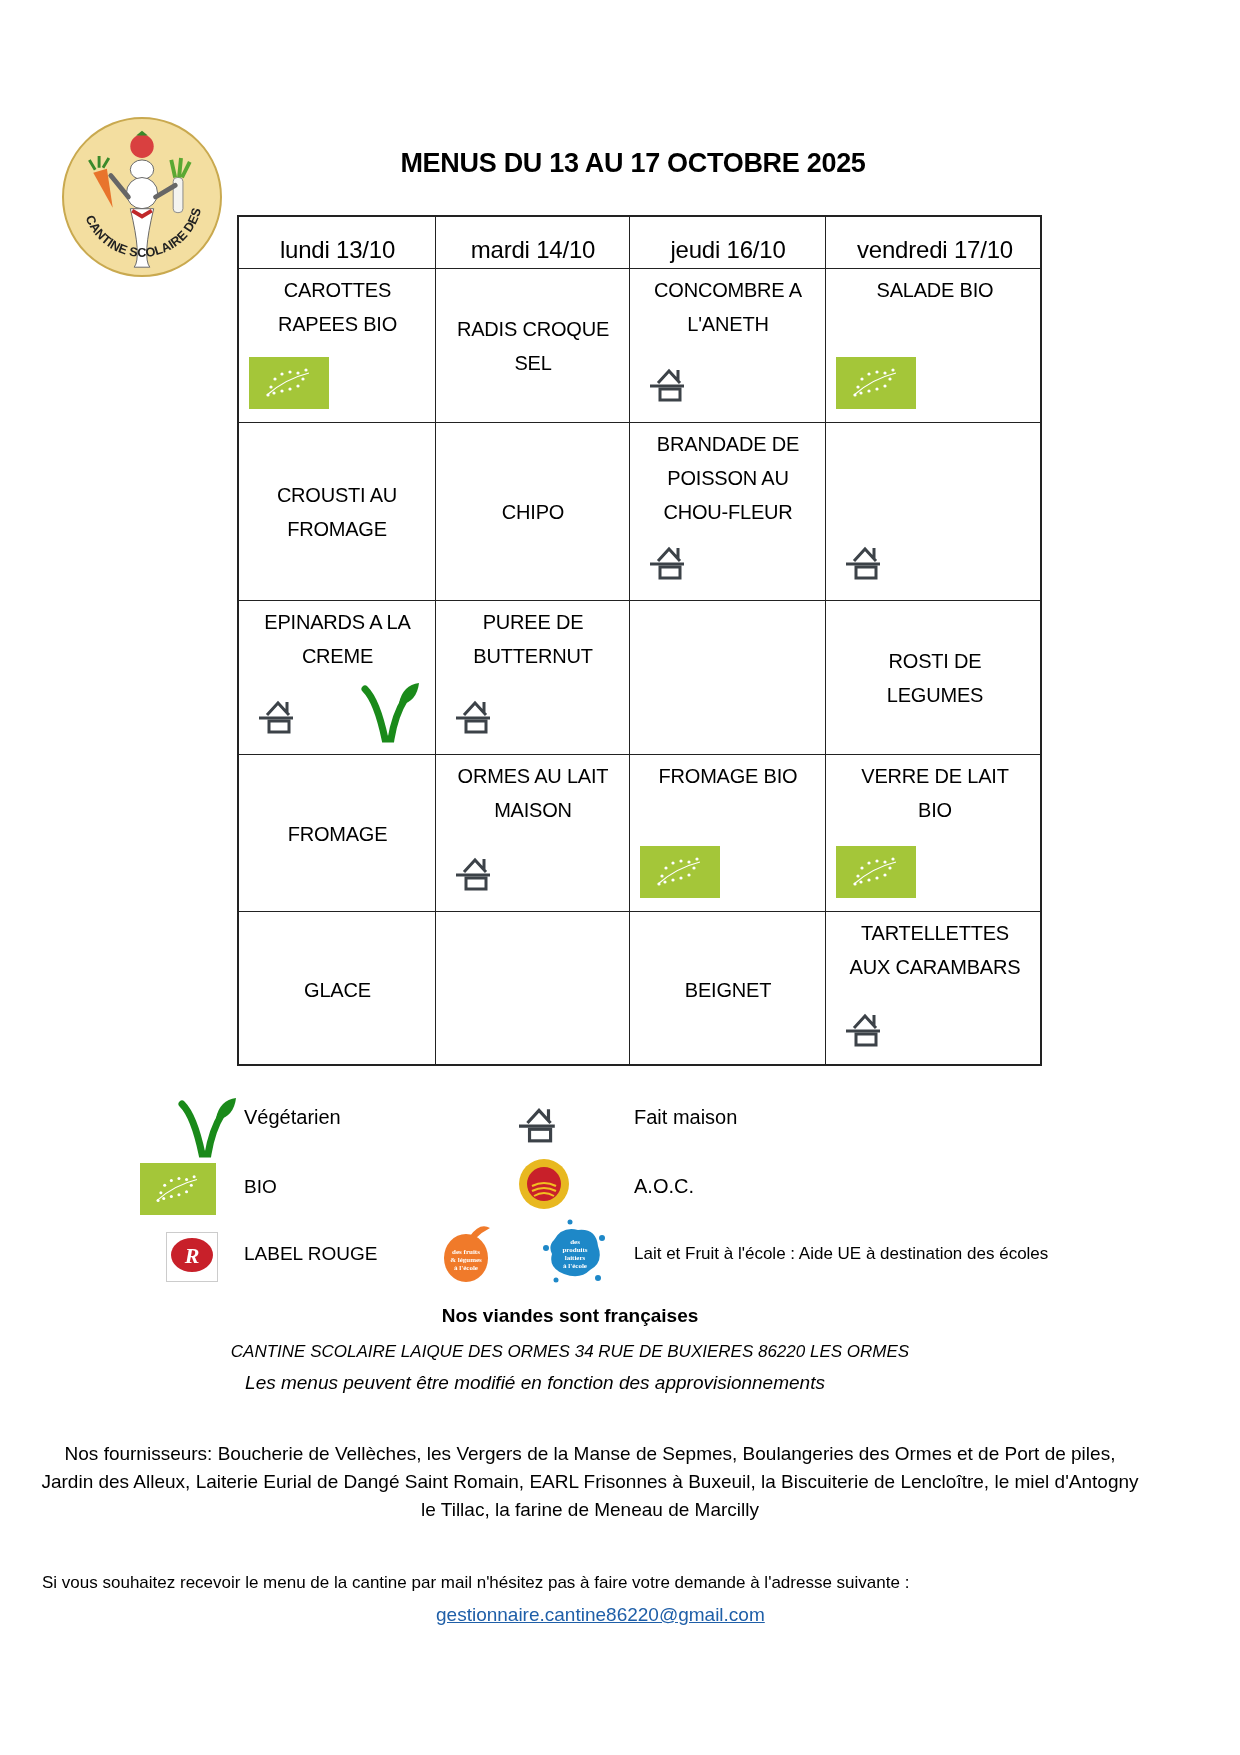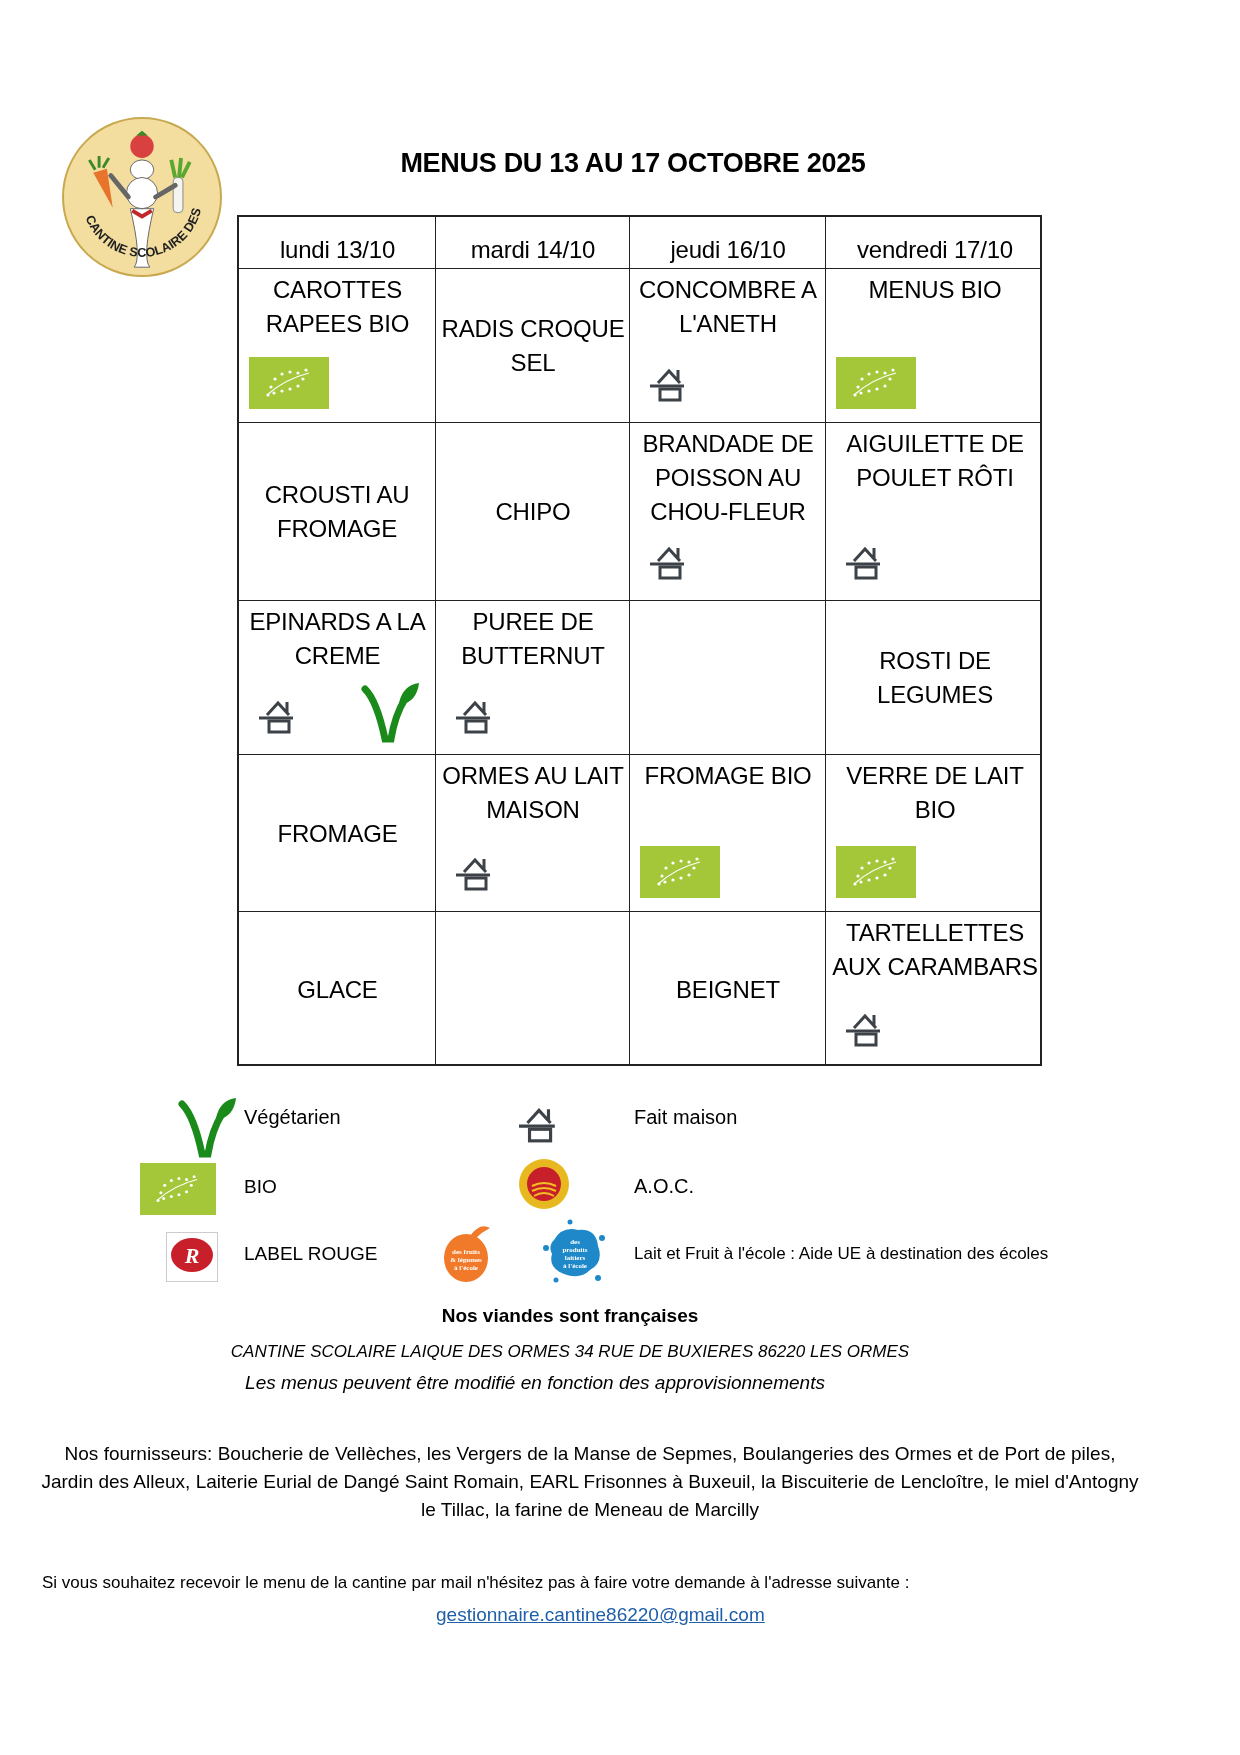--- a/index.html
+++ b/index.html
@@ -13,21 +13,21 @@
   #logo svg { width:100%; height:100%; display:block; }
 
   #title { left:300px; top:148px; width:666px; text-align:center; font-weight:bold;
            font-size:27px; letter-spacing:-0.3px; }
 
   
   #menu-table { left:237px; top:215px; width:805px; height:851px;
                 border:2px solid #222; box-sizing:border-box; }
   .hline { position:absolute; left:0; right:0; height:0; border-top:1.5px solid #222; }
   .vline { position:absolute; top:0; bottom:0; width:0; border-left:1.5px solid #222; }
-  .cell { position:absolute; box-sizing:border-box; text-align:center; font-size:24px;
+  .cell { position:absolute; box-sizing:border-box; text-align:center; font-size:20px;
           line-height:34px; letter-spacing:-0.2px; }
   .head { font-size:24px; line-height:30px; }
 
   .bio-badge { position:absolute; width:80px; height:52px; background:#a4c639; }
   .bio-badge svg { width:100%; height:100%; display:block; }
   .house-icon { position:absolute; width:42px; height:38px; }
   .veg-icon { position:absolute; width:62px; height:68px; }
 
   .legend-text { font-size:20px; }
   .legend-small { font-size:19px; }
@@ -112,21 +112,21 @@
     <div class="cell" style="left: 391px; width: 196px; top: 56px;">
       <div>CONCOMBRE A</div>
       <div>L'ANETH</div>
     </div>
     <div class="house-icon" style="left: 409px; top: 148px;"><svg viewBox="0 0 42 38" width="42" height="38">
         <path d="M10 18 L21 6 L32 18 M30 5 V16" stroke="#3c4248" stroke-width="3" fill="none"></path>
         <path d="M2 21 H36" stroke="#3c4248" stroke-width="3"></path>
         <rect x="12" y="24" width="20" height="11" stroke="#3c4248" stroke-width="3" fill="none"></rect>
       </svg></div>
     <div class="cell" style="left: 587px; width: 218px; top: 56px;">
-      <div>MENUS BIO</div>
+      <div>SALADE BIO</div>
     </div>
     <div class="bio-badge" style="left: 597px; top: 140px;">
       <svg viewBox="0 0 80 52">
         <path d="M18 38 Q36 22 60 16" stroke="#fff" stroke-width="1.2" fill="none"></path>
         <g fill="#fff">
           <circle cx="26" cy="22" r="1.6"></circle>
           <circle cx="33" cy="17" r="1.6"></circle>
           <circle cx="41" cy="15" r="1.6"></circle>
           <circle cx="49" cy="16" r="1.6"></circle>
           <circle cx="57" cy="13" r="1.6"></circle>
@@ -150,24 +150,20 @@
     <div class="cell" style="left: 391px; width: 196px; top: 210px;">
       <div>BRANDADE DE</div>
       <div>POISSON AU</div>
       <div>CHOU-FLEUR</div>
     </div>
     <div class="house-icon" style="left: 409px; top: 326px;"><svg viewBox="0 0 42 38" width="42" height="38">
         <path d="M10 18 L21 6 L32 18 M30 5 V16" stroke="#3c4248" stroke-width="3" fill="none"></path>
         <path d="M2 21 H36" stroke="#3c4248" stroke-width="3"></path>
         <rect x="12" y="24" width="20" height="11" stroke="#3c4248" stroke-width="3" fill="none"></rect>
       </svg></div>
-    <div class="cell" style="left: 587px; width: 218px; top: 210px;">
-      <div>AIGUILETTE DE</div>
-      <div>POULET RÔTI</div>
-    </div>
     <div class="house-icon" style="left: 605px; top: 326px;"><svg viewBox="0 0 42 38" width="42" height="38">
         <path d="M10 18 L21 6 L32 18 M30 5 V16" stroke="#3c4248" stroke-width="3" fill="none"></path>
         <path d="M2 21 H36" stroke="#3c4248" stroke-width="3"></path>
         <rect x="12" y="24" width="20" height="11" stroke="#3c4248" stroke-width="3" fill="none"></rect>
       </svg></div>
     <div class="cell" style="left: 0px; width: 197px; top: 388px;">
       <div>EPINARDS A LA</div>
       <div>CREME</div>
     </div>
     <div class="house-icon" style="left: 18px; top: 480px;"><svg viewBox="0 0 42 38" width="42" height="38">

